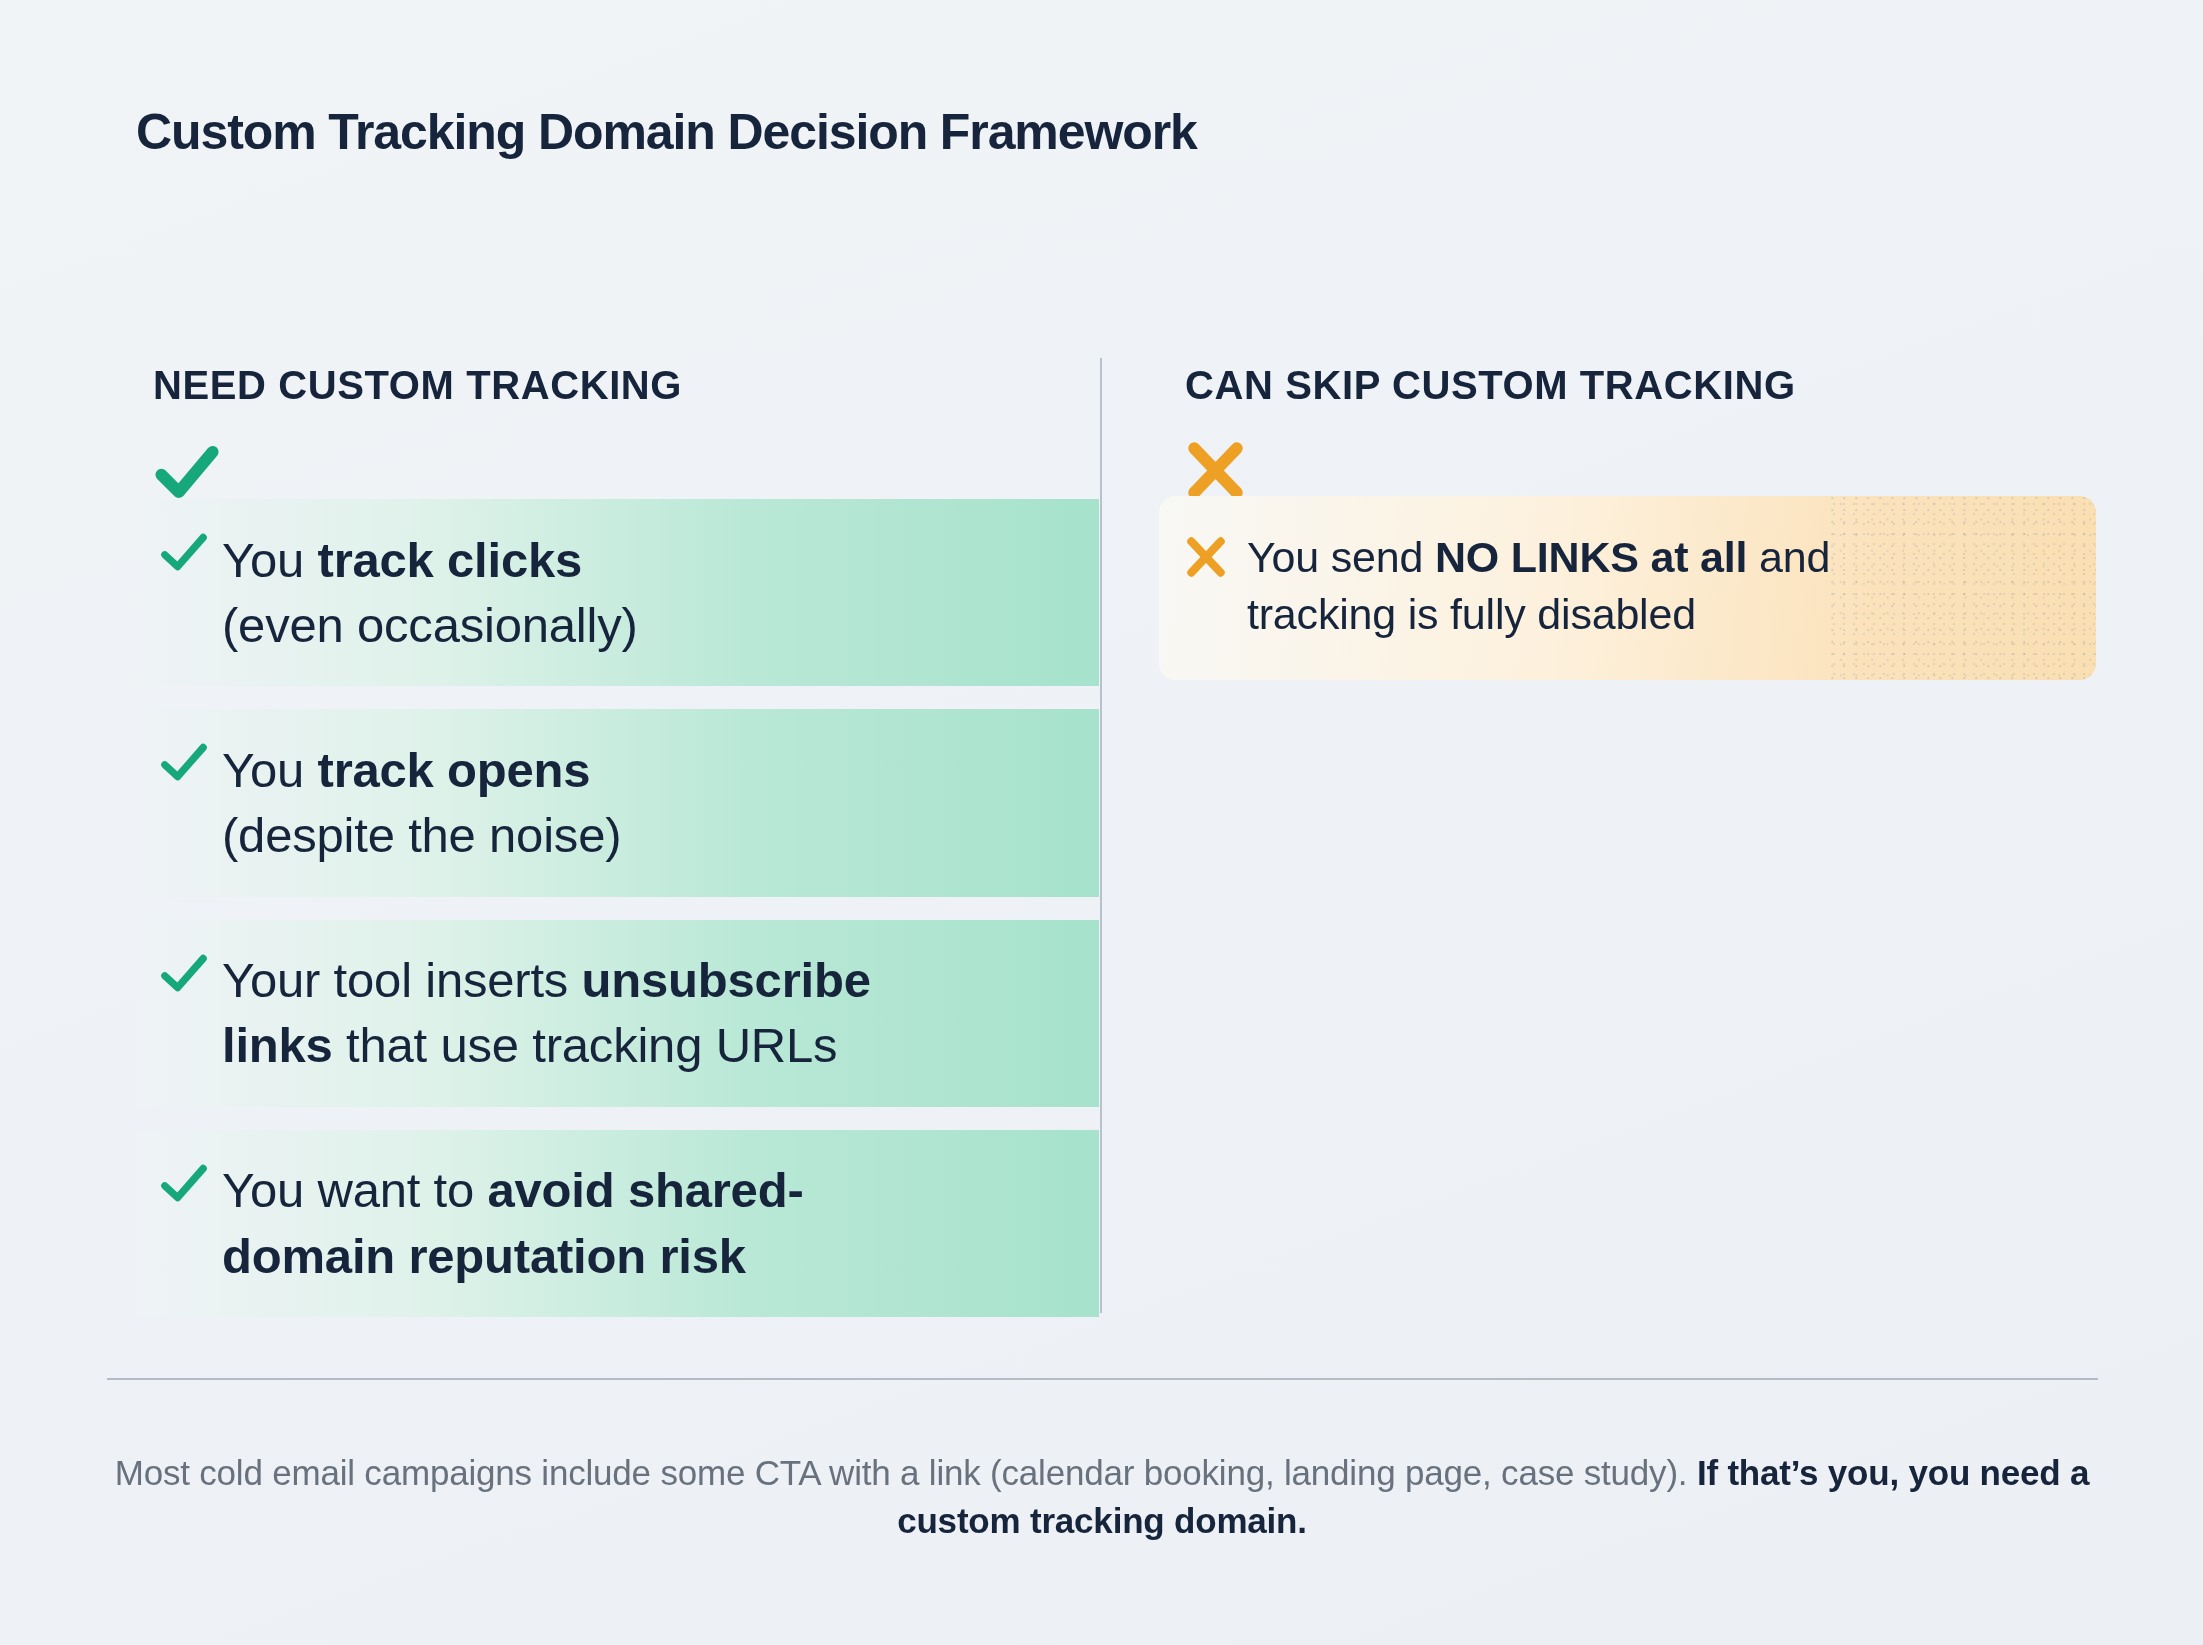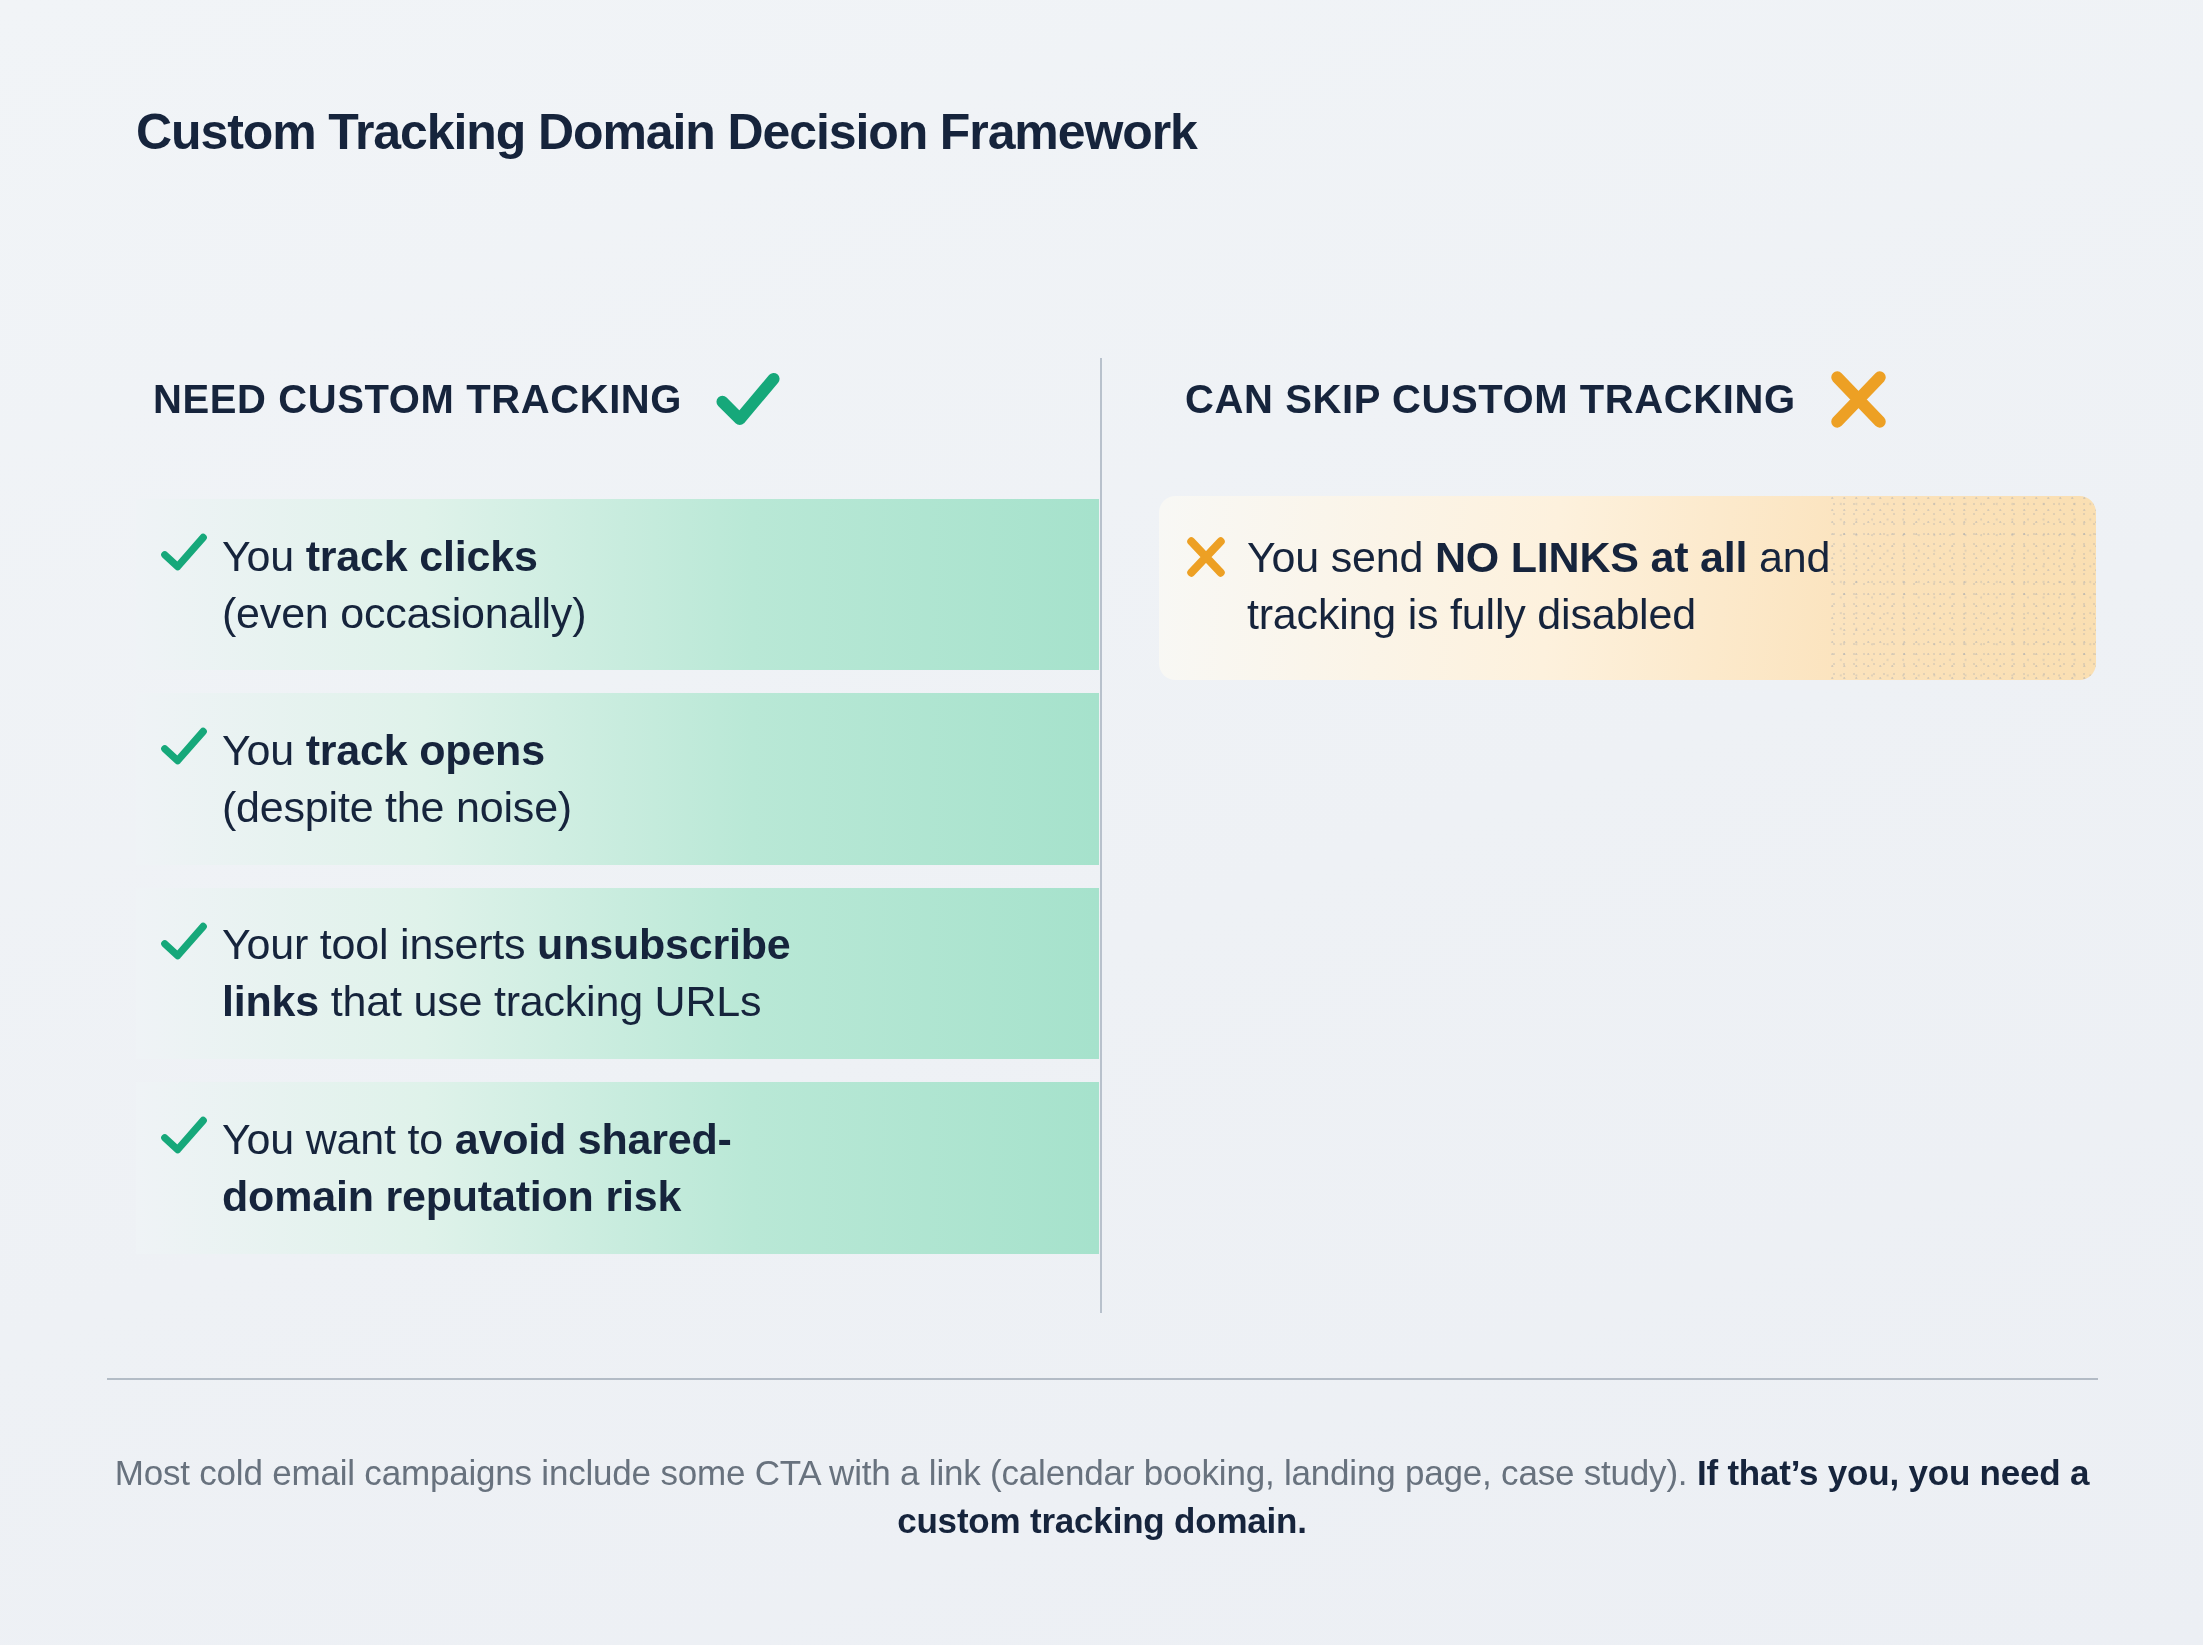--- a/index.html
+++ b/index.html
@@ -32,23 +32,24 @@
     letter-spacing: -1.1px;
     color: #16243c;
     line-height: 1.08;
     white-space: nowrap;
   }
 
   
   .col-head {
     position: absolute;
     display: flex;
-    align-items: center;
+    align-items: flex-start;
     gap: 32px;
     height: 72px;
+    flex-direction: column;
   }
   .col-head .label {
     font-size: 40px;
     font-weight: 700;
     letter-spacing: 0.6px;
     color: #16243c;
     white-space: nowrap;
   }
 
   .head-left  { left: 153px;  top: 363px; }
@@ -95,21 +96,21 @@
   .g-card:last-child { margin-bottom: 8px; }
 
   .g-card .tick {
     position: absolute;
     left: 24px;
     top: 33px;
     width: 48px;
     height: 42px;
   }
   .g-text {
-    font-size: 43px;
+    font-size: 49px;
     line-height: 1.33;
     color: #16243c;
     font-weight: 400;
     letter-spacing: -0.2px;
   }
   .g-text b { font-weight: 700; }
 
   
   .orange-wrap {
     position: absolute;

